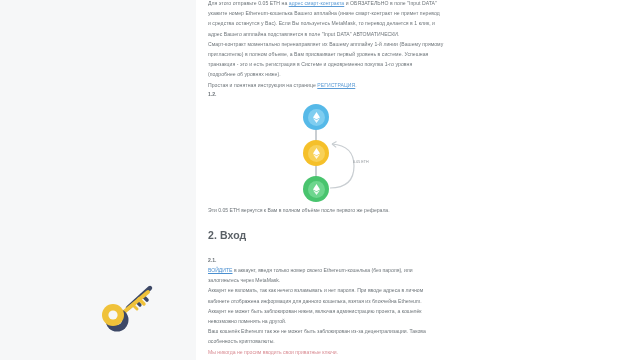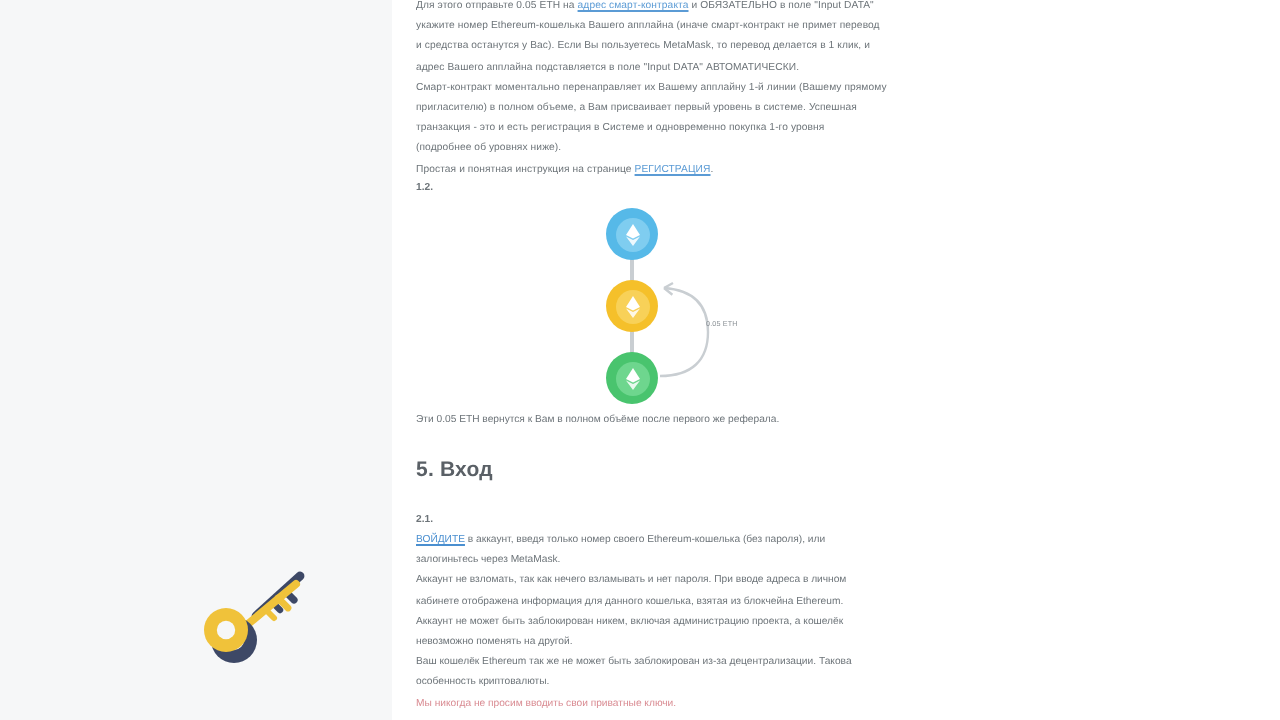--- a/index.html
+++ b/index.html
@@ -257,21 +257,21 @@
     <svg id="arrow-svg" viewBox="0 0 36 56">
       <path d="M6 50 C 22 50, 30 42, 30 28 C 30 14, 22 7, 8 6" fill="none" stroke="#c9ced2" stroke-width="1.2"></path>
       <path d="M8 6 L 12.5 3.5 M8 6 L 12.2 9.4" fill="none" stroke="#c9ced2" stroke-width="1.2"></path>
     </svg>
 
     <div id="eth-label">0.05 ETH</div>
   </div>
 
   <div id="diagram-caption">Эти 0.05 ETH вернутся к Вам в полном объёме после первого же реферала.</div>
 
-  <div id="heading-vhod">5. Вход</div>
+  <div id="heading-vhod">2. Вход</div>
 
   <div class="subnum sub-2-1">2.1.</div>
 
   <div id="lower-text">
     <p><a class="lnk-dark" href="#">ВОЙДИТЕ</a><span> в аккаунт, введя только номер своего Ethereum-кошелька (без пароля), или</span></p>
     <p>залогиньтесь через MetaMask.</p>
     <p>Аккаунт не взломать, так как нечего взламывать и нет пароля. При вводе адреса в личном</p>
     <p>кабинете отображена информация для данного кошелька, взятая из блокчейна Ethereum.</p>
     <p>Аккаунт не может быть заблокирован никем, включая администрацию проекта, а кошелёк</p>
     <p>невозможно поменять на другой.</p>

